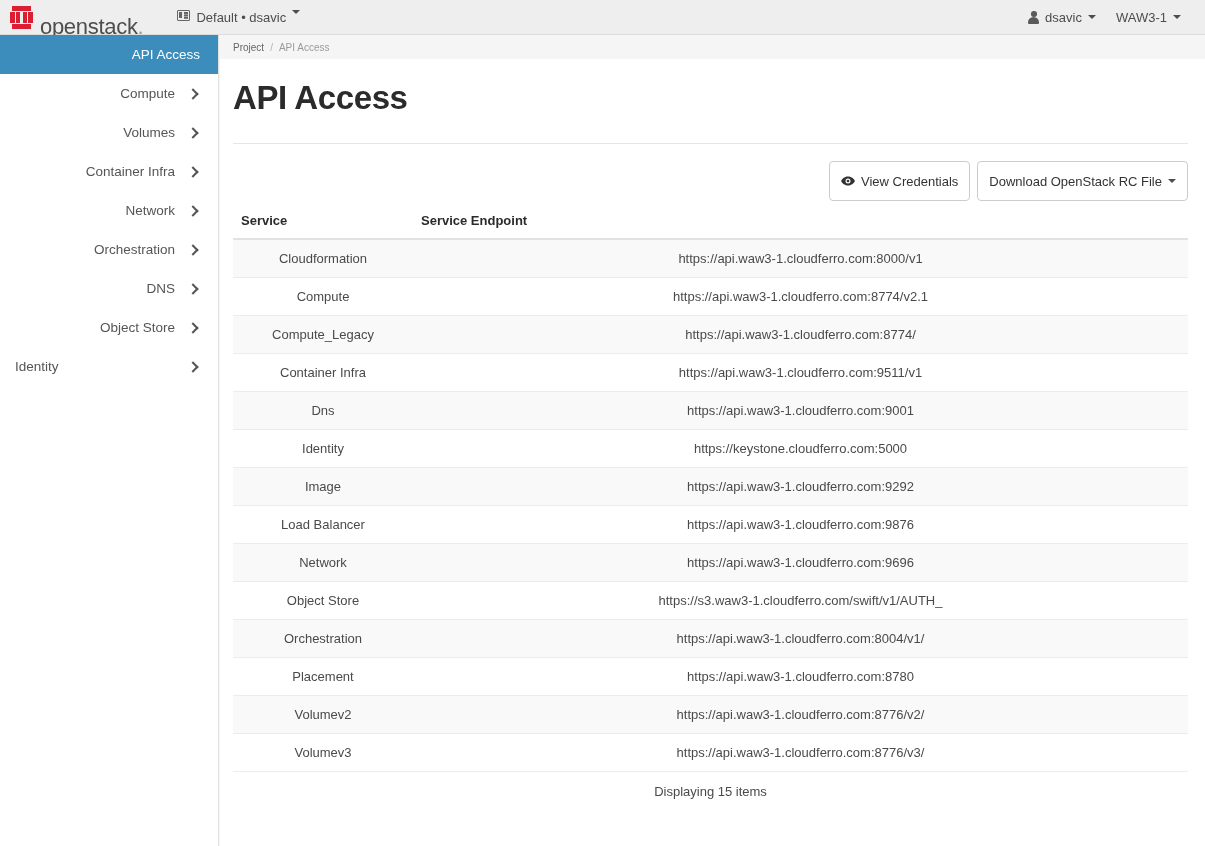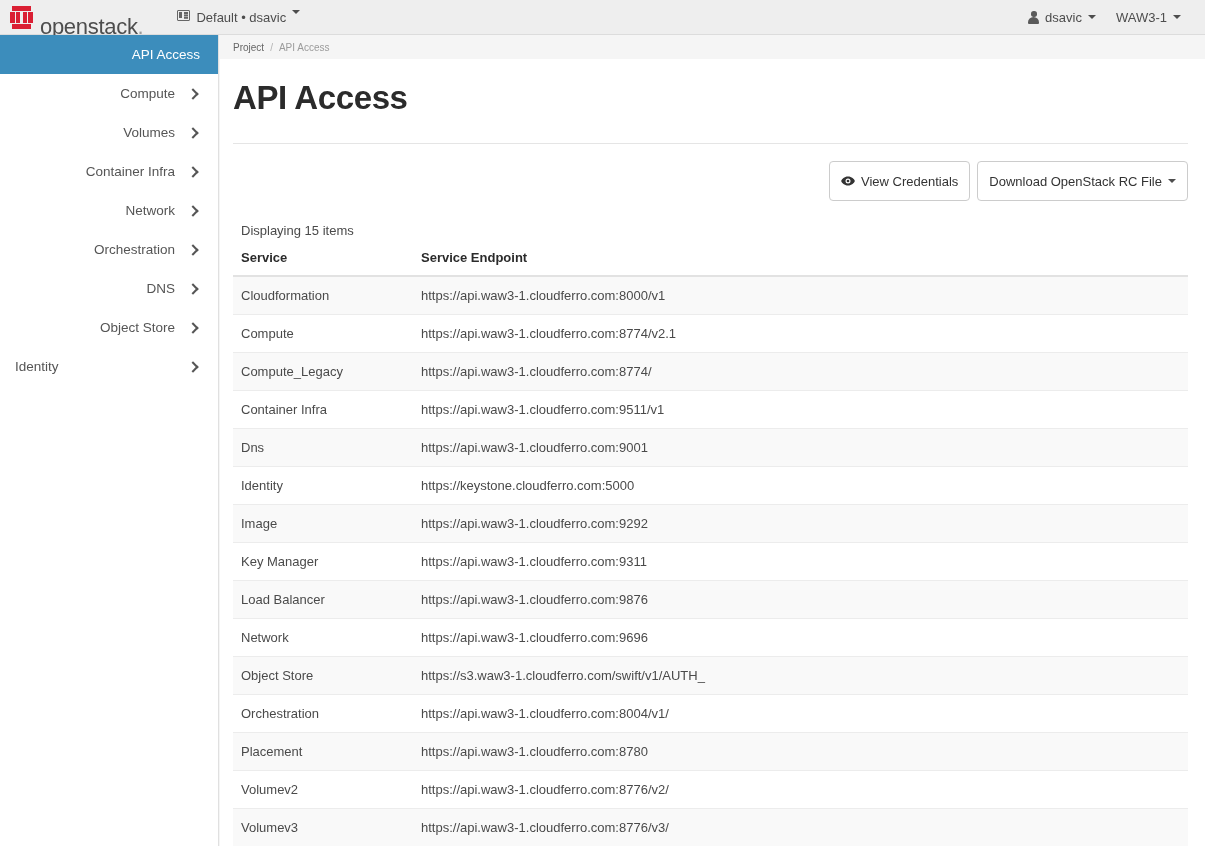--- a/index.html
+++ b/index.html
@@ -233,20 +233,21 @@
     color: #2b2b2b;
     padding: 0 8px 10px 8px;
     border-bottom: 2px solid #e2e2e2;
   }
   table.api-table th.col-service { width: 180px; }
   table.api-table td {
     padding: 11px 8px;
     color: #4a4a4a;
     border-bottom: 1px solid #ececec;
     vertical-align: middle;
+    text-align: center;
   }
   table.api-table tbody tr:nth-child(odd) { background: #f9f9f9; }
   table.api-table tbody tr:nth-child(even) { background: #ffffff; }
   table.api-table tfoot td {
     background: #ffffff;
     border-bottom: none;
     color: #4a4a4a;
     padding: 12px 8px;
   }
 </style>
@@ -349,21 +350,20 @@
           </svg>
         </span>
         <span>View Credentials</span>
       </div>
       <div class="btn">
         <span>Download OpenStack RC File</span>
         <span class="caret"></span>
       </div>
     </div>
 
-    <div class="count-label">Displaying 15 items</div>
 
     <table class="api-table">
       <thead>
         <tr>
           <th class="col-service">Service</th>
           <th>Service Endpoint</th>
         </tr>
       </thead>
       <tbody id="table-body">
           <tr>
@@ -388,24 +388,20 @@
           </tr>
           <tr>
             <td>Identity</td>
             <td>https://keystone.cloudferro.com:5000</td>
           </tr>
           <tr>
             <td>Image</td>
             <td>https://api.waw3-1.cloudferro.com:9292</td>
           </tr>
           <tr>
-            <td>Key Manager</td>
-            <td>https://api.waw3-1.cloudferro.com:9311</td>
-          </tr>
-          <tr>
             <td>Load Balancer</td>
             <td>https://api.waw3-1.cloudferro.com:9876</td>
           </tr>
           <tr>
             <td>Network</td>
             <td>https://api.waw3-1.cloudferro.com:9696</td>
           </tr>
           <tr>
             <td>Object Store</td>
             <td>https://s3.waw3-1.cloudferro.com/swift/v1/AUTH_</td>

